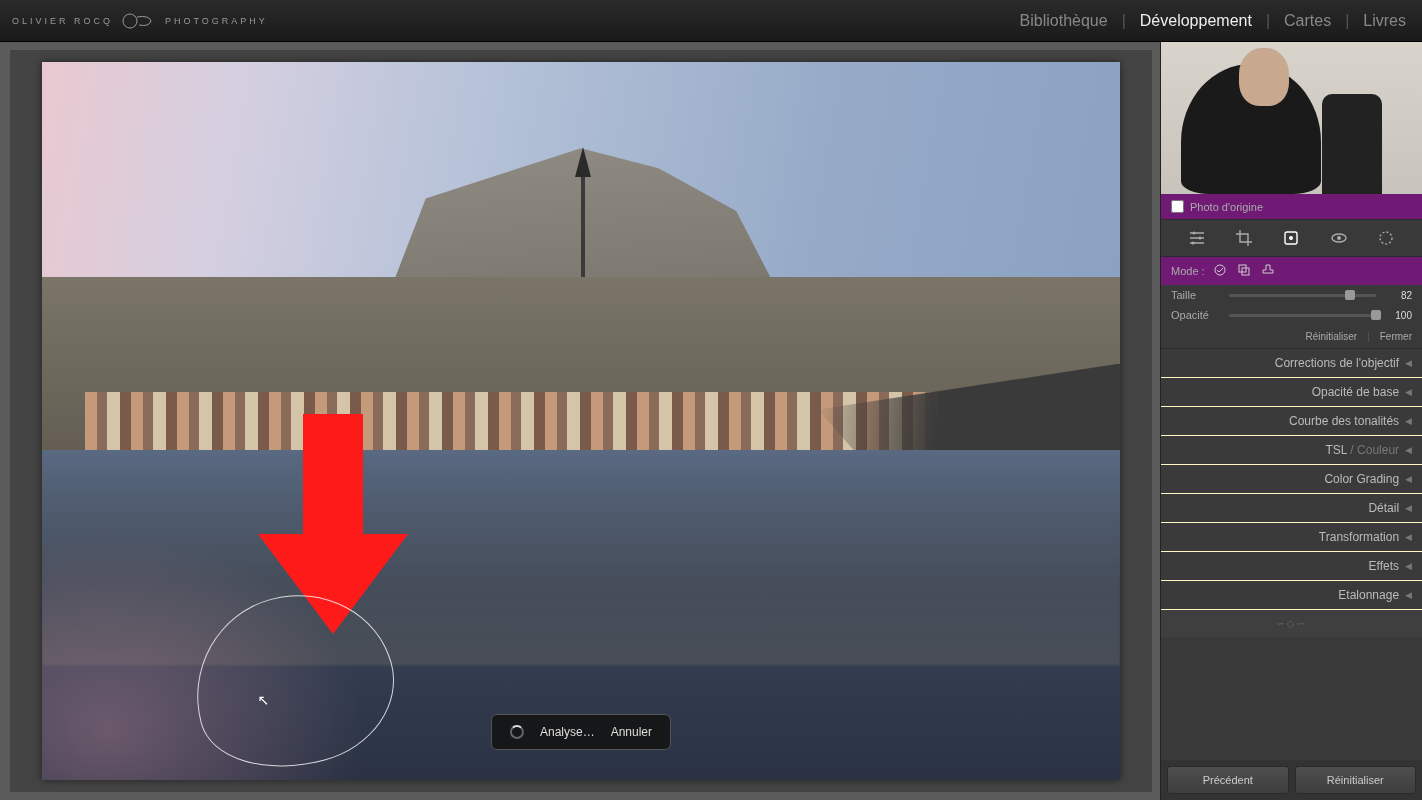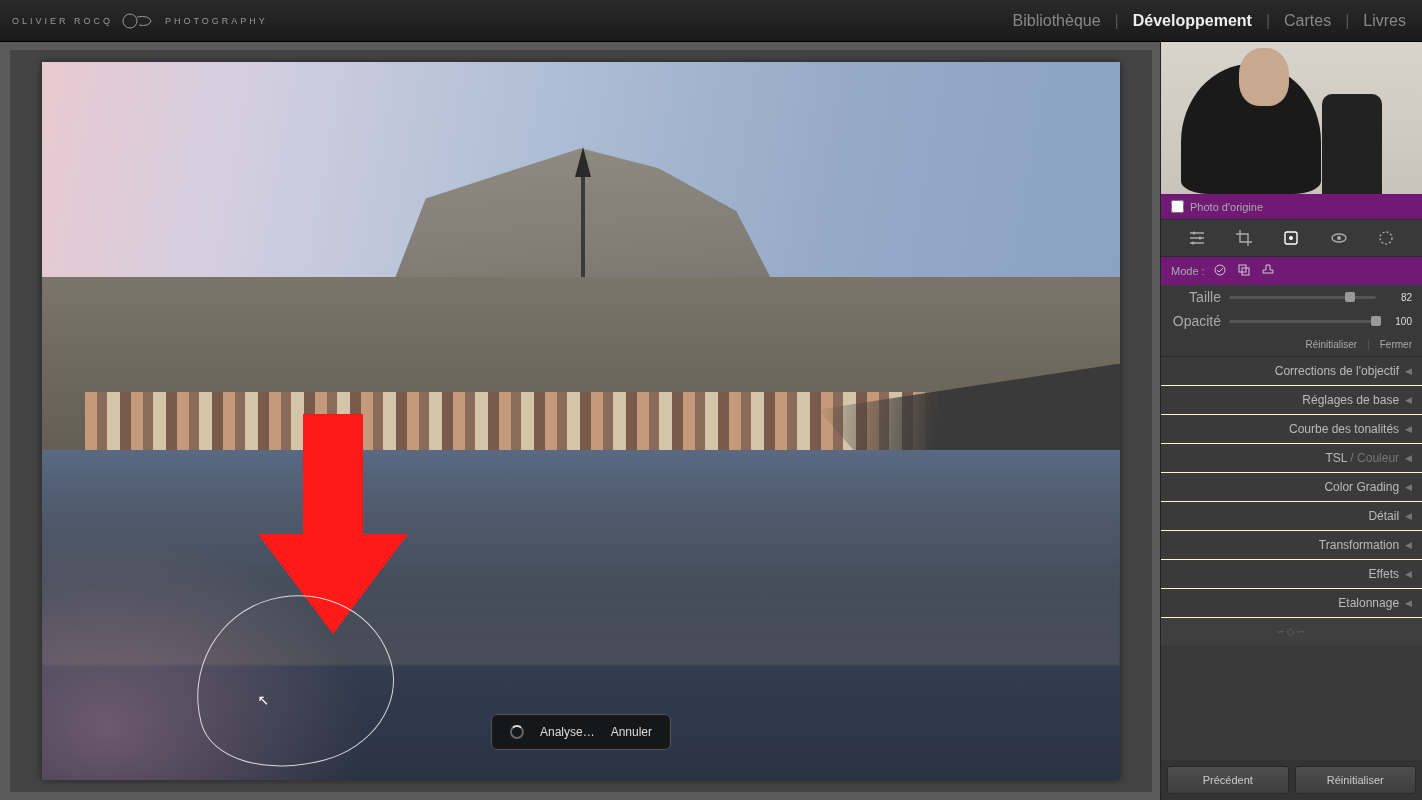--- a/index.html
+++ b/index.html
@@ -3,21 +3,21 @@
 <meta charset="utf-8">
 <style>
 *{margin:0;padding:0;box-sizing:border-box;font-family:"Helvetica Neue",Arial,sans-serif;-webkit-font-smoothing:antialiased}
 body{background:#1a1a1a;width:1422px;height:800px;overflow:hidden;color:#ccc;position:relative}
 .top-bar{height:42px;background:linear-gradient(#2a2a2a,#1a1a1a);display:flex;align-items:center;padding:2px 12px;border-bottom:1px solid #000}
 .brand{display:flex;align-items:center;gap:8px;font-size:9px;letter-spacing:3px;color:#999}
 .brand-logo{width:36px;height:20px;position:relative}
 .nav-modules{margin-left:auto;display:flex;align-items:center;gap:6px;font-size:16px;color:#888}
 .nav-modules span{cursor:pointer;padding:0 4px}
 .nav-modules .sep{color:#555}
-.nav-modules .active{color:#eee;font-weight:700}
+.nav-modules .active{color:#eee;font-weight:400}
 .workspace{display:flex;height:758px}
 .canvas-area{flex:1;background:#5b5b5b;padding:8px 8px 8px 10px;position:relative;display:flex;align-items:center;justify-content:center}
 .canvas-inner{background:#444;width:100%;height:100%;position:relative;display:flex;align-items:center;justify-content:center;padding:6px 20px}
 .photo{width:1078px;height:718px;position:relative;overflow:hidden;box-shadow:0 0 8px rgba(0,0,0,.5)}
 .sky{position:absolute;top:0;left:0;right:0;height:44%;background:linear-gradient(100deg,#e9c9d0 0%,#d4cfe0 18%,#b5c2d8 40%,#97abc8 70%,#8aa1c2 100%)}
 .land{position:absolute;top:30%;left:0;right:0;height:28%;background:linear-gradient(#7a7568,#605a50)}
 .cliff{position:absolute;top:12%;left:32%;width:36%;height:35%;background:linear-gradient(#8a8478,#6a6358);clip-path:polygon(0 60%,10% 20%,30% 10%,50% 0,70% 8%,90% 25%,100% 55%,100% 100%,0 100%);opacity:.9}
 .church{position:absolute;top:16%;left:50%;width:4px;height:28%;background:#3a3a3a}
 .church::before{content:"";position:absolute;top:-30px;left:-6px;width:16px;height:30px;background:#2a2a2a;clip-path:polygon(50% 0,100% 100%,0 100%)}
 .buildings{position:absolute;top:46%;left:4%;right:4%;height:8%;background:repeating-linear-gradient(90deg,#c49a7a 0 12px,#8a6b5a 12px 22px,#d4c4a8 22px 35px,#7a5a4a 35px 46px)}
@@ -36,21 +36,21 @@
 .head{position:absolute;top:6px;left:78px;width:50px;height:58px;background:#c9a890;border-radius:45% 45% 40% 40%}
 .chair{position:absolute;bottom:0;right:40px;width:60px;height:100px;background:#222;border-radius:10px 10px 0 0}
 .origin-row{padding:6px 10px;background:#701a75;display:flex;align-items:center;gap:6px;color:#aaa;border-bottom:1px solid #2a2a2a}
 .origin-row input{accent-color:#888}
 .tool-tabs{display:flex;justify-content:space-around;padding:8px 12px;background:#393939;border-bottom:1px solid #2a2a2a}
 .tool-tabs .ticon{width:20px;height:20px;display:flex;align-items:center;justify-content:center;color:#aaa;cursor:pointer}
 .tool-tabs .ticon.active{color:#fff}
 .mode-row{display:flex;align-items:center;gap:8px;padding:6px 10px;color:#aaa;background:#701a75}
 .mode-row .micon{width:16px;height:16px;color:#ccc}
 .slider-row{display:flex;align-items:center;padding:4px 10px;gap:8px;color:#aaa;background:#393939}
-.slider-row .label{width:50px;text-align:right;font-size:14px}
+.slider-row .label{width:50px;text-align:left;font-size:11px}
 .slider-row .track{flex:1;height:3px;background:#555;position:relative;border-radius:2px}
 .slider-row .thumb{position:absolute;top:-4px;width:10px;height:10px;background:#999;border-radius:2px;transform:translateX(-50%)}
 .slider-row .val{width:28px;text-align:right;font-size:10px;color:#ddd}
 .reset-row{display:flex;justify-content:flex-end;gap:10px;padding:6px 10px;color:#aaa;background:#393939;font-size:10px;border-bottom:1px solid #2a2a2a}
 .reset-row span{cursor:pointer}
 .panel-section{display:flex;justify-content:flex-end;align-items:center;padding:7px 10px;color:#bbb;background:#3a3a3a;border-bottom:1px solid #fef9c3;cursor:pointer;gap:6px;font-size:12px}
 .panel-section .tri{color:#777;font-size:9px}
 .ornament{text-align:center;color:#666;padding:8px;letter-spacing:2px;font-size:10px}
 .spacer{flex:1;background:#3a3a3a}
 .footer-btns{display:flex;gap:6px;padding:6px;background:#333}
@@ -186,21 +186,21 @@
       <span>Réinitialiser</span>
       <span style="color:#555">|</span>
       <span>Fermer</span>
     </div>
 
     <div class="panel-section">
         <span>Corrections de l'objectif</span>
         <span class="tri">◀</span>
       </div>
     <div class="panel-section">
-        <span>Réglages de base</span>
+        <span>Opacité de base</span>
         <span class="tri">◀</span>
       </div>
     <div class="panel-section">
         <span>Courbe des tonalités</span>
         <span class="tri">◀</span>
       </div>
     <div class="panel-section">
         <span><span>TSL</span><span class="tsl-split"> / </span><span class="tsl-split">Couleur</span></span>
         <span class="tri">◀</span>
       </div>

